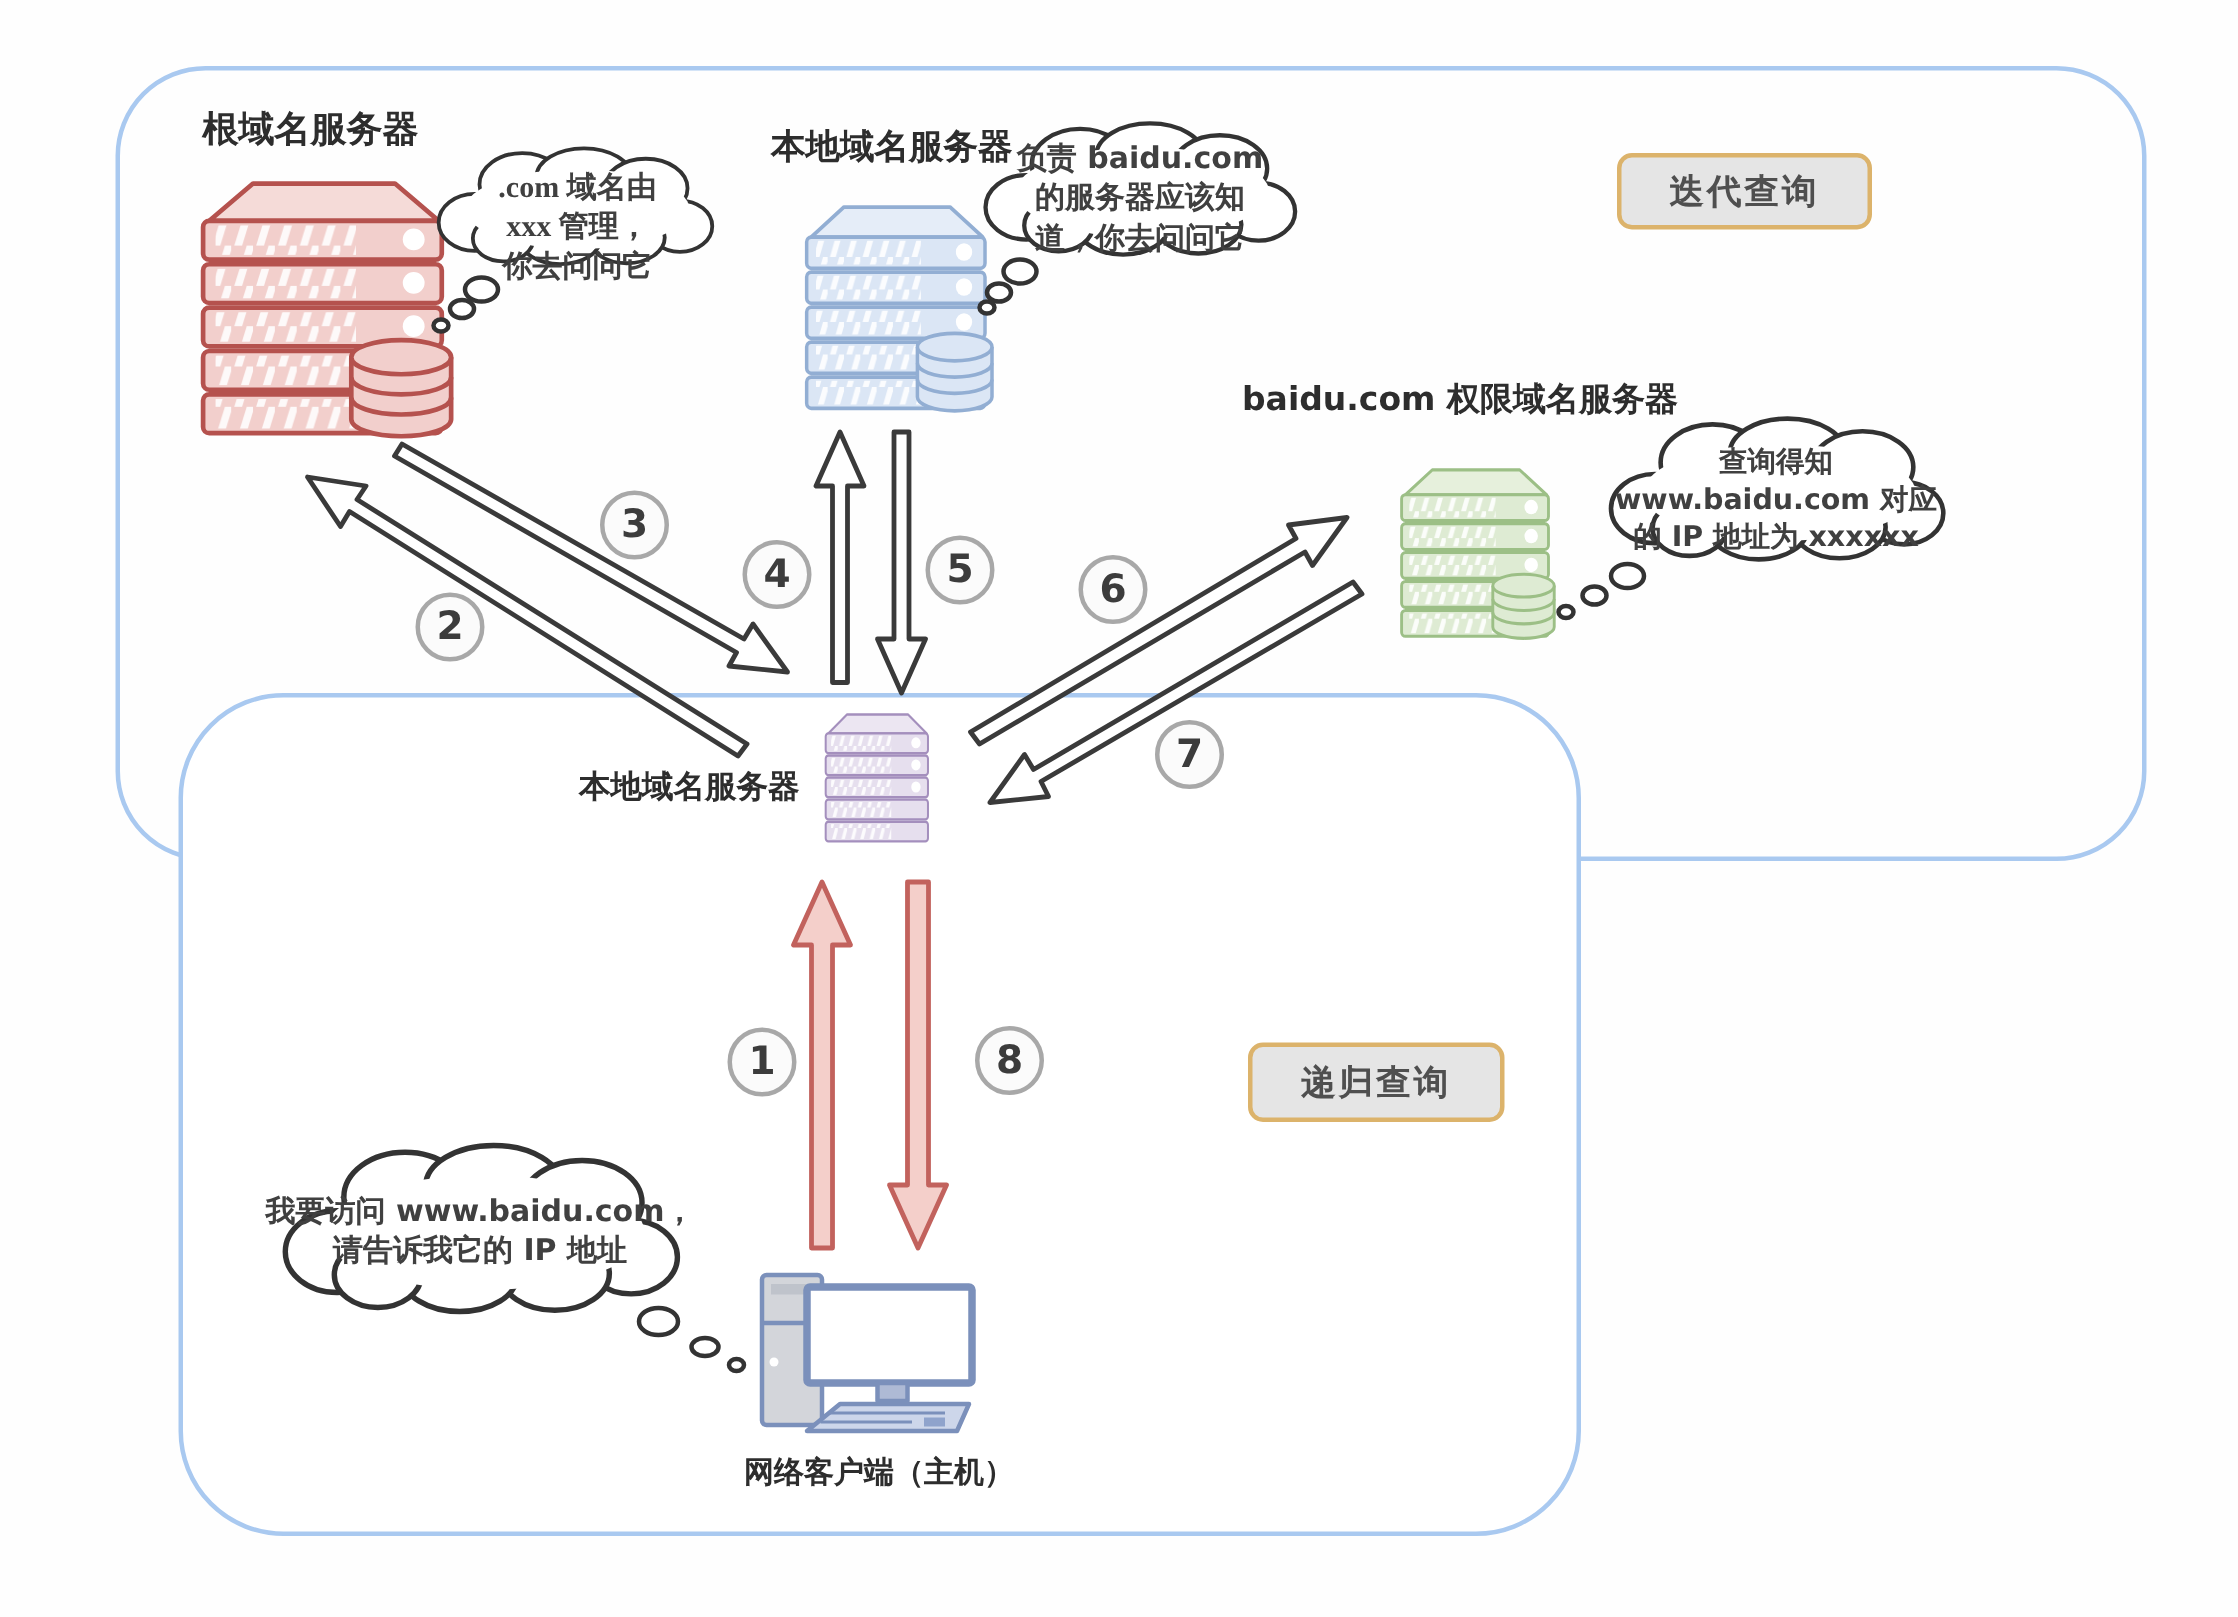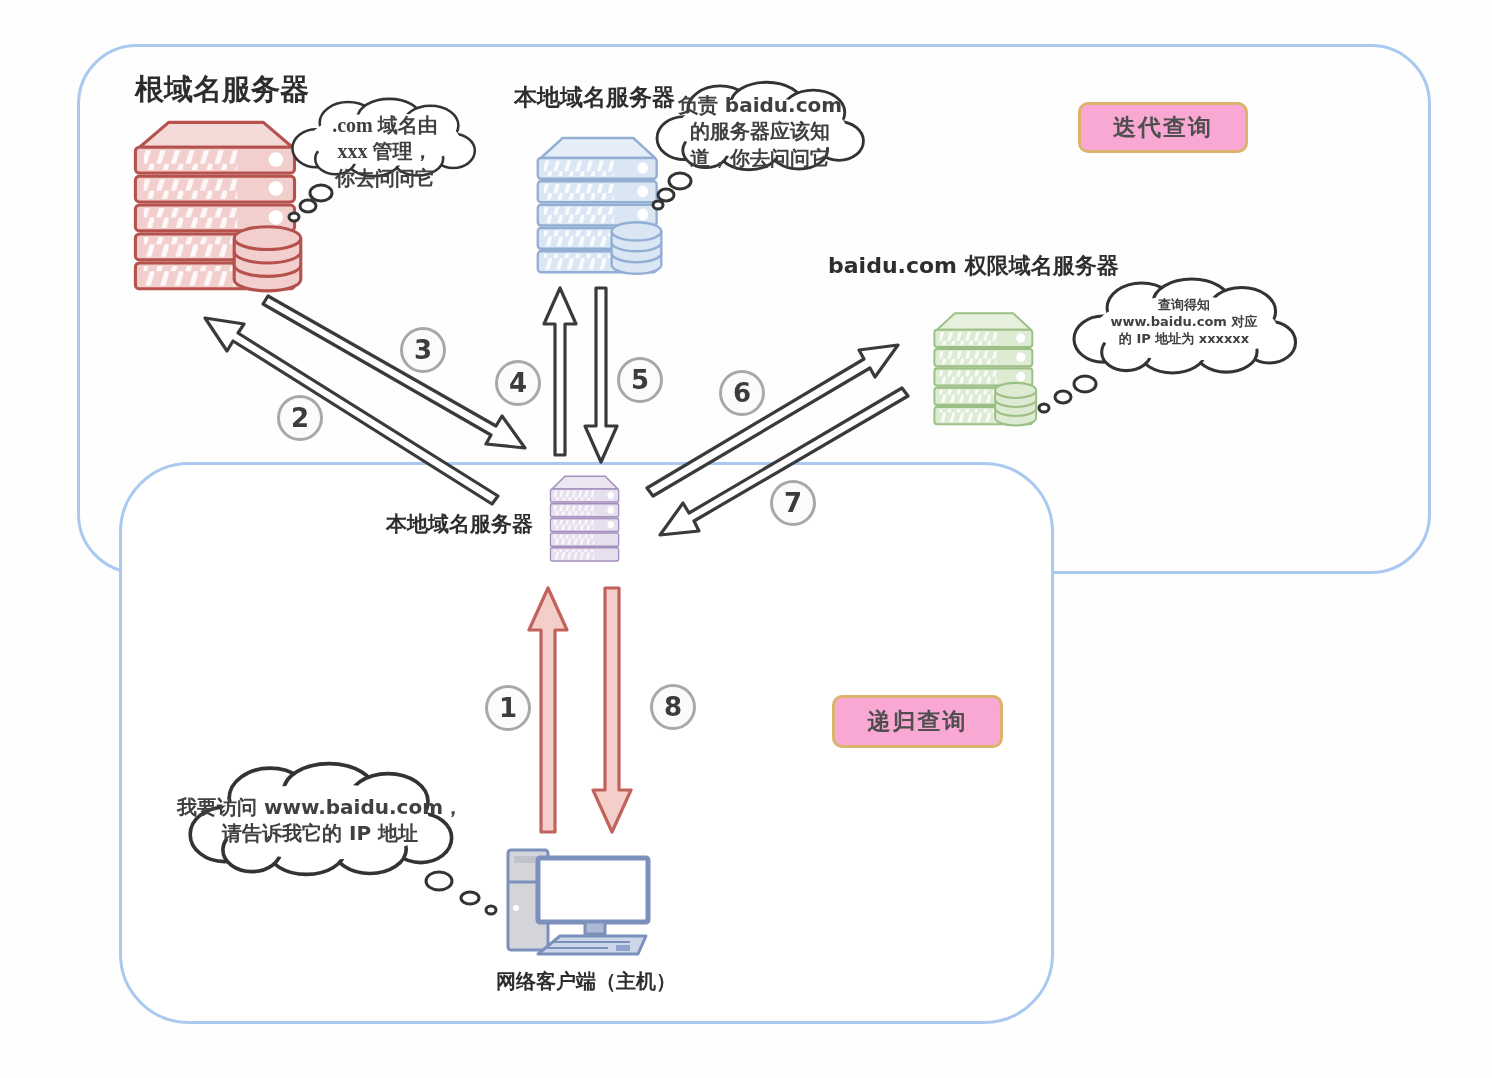--- a/index.html
+++ b/index.html
@@ -14,21 +14,21 @@
   .abs{position:absolute;}
   .node-label{
     position:absolute;font-weight:bold;color:#2d2d2d;white-space:nowrap;
   }
   .bubble-text{
     position:absolute;font-weight:bold;color:#404040;text-align:center;
     white-space:pre-line;line-height:1.32;
   }
   .tag{
     position:absolute;display:flex;align-items:center;justify-content:center;
-    background:#f9a8d4;border:3px solid #dcb36b;border-radius:10px;
+    background:#e5e5e5;border:3px solid #dcb36b;border-radius:10px;
     font-weight:bold;font-size:23px;color:#4f4f4f;letter-spacing:2px;
   }
   .badge{
     position:absolute;width:46px;height:46px;border-radius:50%;
     background:#fbfbfb;border:3px solid #a8a8a8;box-sizing:border-box;
     display:flex;align-items:center;justify-content:center;
     font-weight:bold;font-size:26px;color:#3c3c3c;
   }
   svg{display:block;}
   .srv-red   {--bd:#b5524e;--fl:#f2cfcc;--top:#f5dbd8;}
@@ -164,36 +164,36 @@
 道，你去问问它</div>
 
   <svg class="abs" style="left:1033px;top:272px;" width="300" height="150" viewBox="0 0 300 150">
     <use href="#cloud" x="5" y="4" width="292" height="100"></use>
     <g fill="#ffffff" stroke="#333333" stroke-width="3">
       <ellipse cx="52" cy="112" rx="11" ry="8"></ellipse>
       <ellipse cx="30" cy="125" rx="8" ry="6"></ellipse>
       <ellipse cx="11" cy="136" rx="5" ry="4"></ellipse>
     </g>
   </svg>
-  <div class="bubble-text" style="left:1048px;top:296px;width:272px;font-size:13px;">查询得知
+  <div class="bubble-text" style="left:1048px;top:296px;width:272px;font-size:19px;">查询得知
 www.baidu.com 对应
 的 IP 地址为 xxxxxx</div>
 
   <svg class="abs" style="left:135px;top:758px;" width="375" height="162" viewBox="0 0 375 162">
     <use href="#cloud" x="5" y="2" width="360" height="118"></use>
     <g fill="#ffffff" stroke="#333333" stroke-width="3">
       <ellipse cx="304" cy="123" rx="13" ry="9"></ellipse>
       <ellipse cx="335" cy="140" rx="9" ry="6"></ellipse>
       <ellipse cx="356" cy="152" rx="5" ry="4"></ellipse>
     </g>
   </svg>
   <div class="bubble-text" style="left:160px;top:794px;width:320px;font-size:20px;">我要访问 www.baidu.com，
 请告诉我它的 IP 地址</div>
 
-  <div class="node-label" style="left:135px;top:70px;font-size:29px;">根域名服务器</div>
+  <div class="node-label" style="left:135px;top:70px;font-size:24px;">根域名服务器</div>
   <div class="node-label" style="left:514px;top:82px;font-size:23px;">本地域名服务器</div>
   <div class="node-label" style="left:828px;top:251px;font-size:22px;">baidu.com 权限域名服务器</div>
   <div class="node-label" style="left:386px;top:510px;font-size:21px;">本地域名服务器</div>
   <div class="node-label" style="left:496px;top:968px;font-size:20px;">网络客户端（主机）</div>
 
   <div class="tag" style="left:1078px;top:102px;width:170px;height:51px;box-sizing:border-box;">迭代查询</div>
   <div class="tag" style="left:832px;top:695px;width:171px;height:53px;box-sizing:border-box;">递归查询</div>
 
   <div class="badge" style="left:485px;top:685px;">1</div>
   <div class="badge" style="left:277px;top:395px;">2</div>

